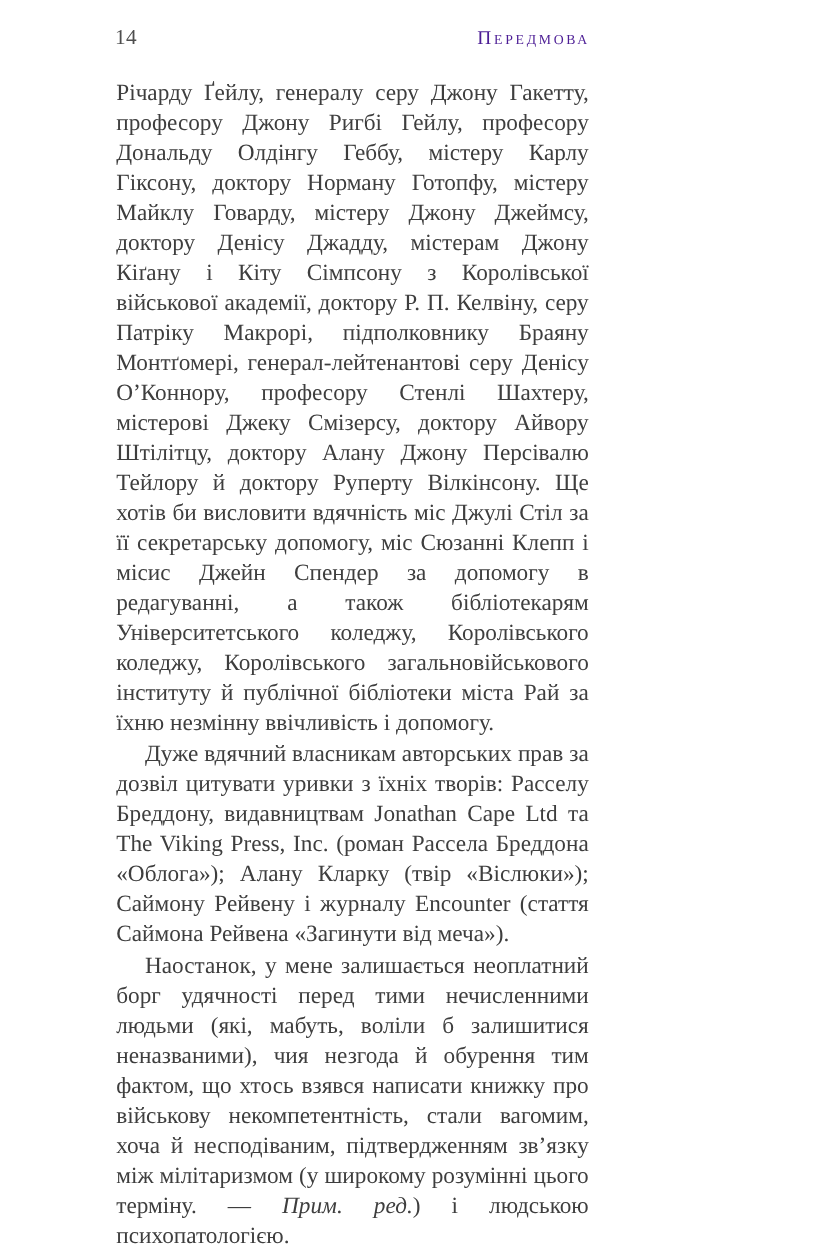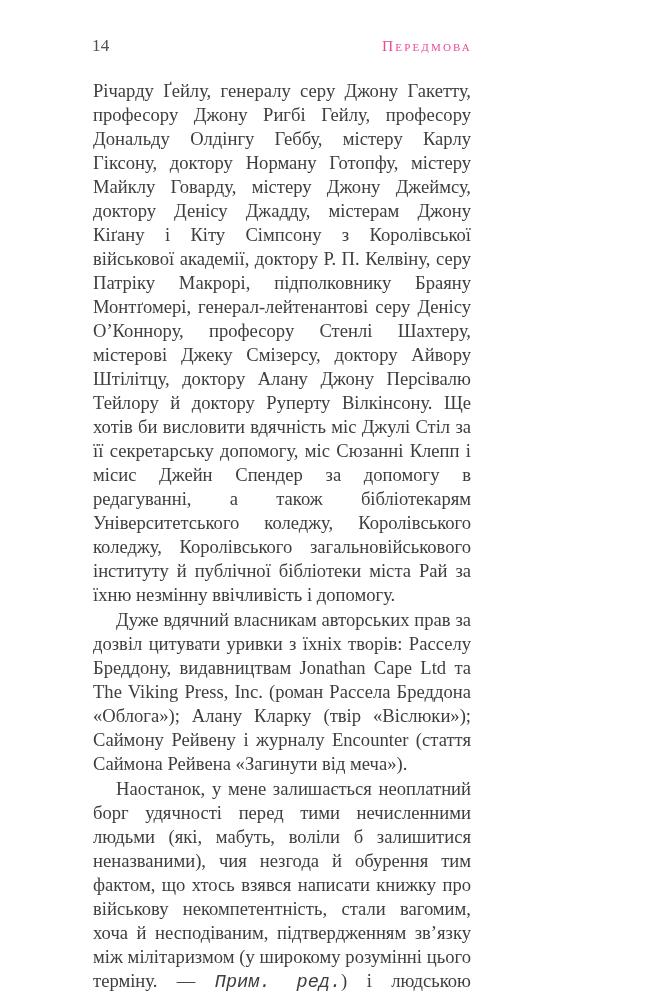--- a/index.html
+++ b/index.html
@@ -6,58 +6,57 @@
     margin: 0;
     padding: 0;
     background: #ffffff;
   }
   .page {
     position: relative;
     width: 560px;
     height: 1000px;
     background: #ffffff;
     box-sizing: border-box;
-    padding: 36px 88px 0 92px;
+    padding: 20px 88px 0 92px;
     font-family: "Liberation Serif", "DejaVu Serif", serif;
     color: #3e3e3e;
     overflow: hidden;
   }
   .running-header {
     display: flex;
     justify-content: space-between;
     align-items: baseline;
     margin-bottom: 23px;
   }
   .page-number {
     font-size: 17px;
     color: #4e4e4e;
     letter-spacing: 0.02em;
   }
   .running-head {
     font-variant: small-caps;
     letter-spacing: 0.14em;
     font-size: 15.5px;
-    color: #ec4899;
+    color: #4c1d95;
   }
   .text-block {
     font-size: 18.6px;
     line-height: 24px;
     text-align: justify;
     hyphens: auto;
     -webkit-hyphens: auto;
   }
   .para {
     margin: 1px;
   }
   .para.indent {
     text-indent: 23px;
   }
   .editor-note {
     font-style: italic;
-    font-family: Liberation Mono, monospace;
   }
   .signature {
     margin: 24px 0 0 0;
     text-align: right;
     text-indent: 0;
     font-variant: small-caps;
     letter-spacing: 0.07em;
     font-size: 19px;
     color: #3e3e3e;
   }

